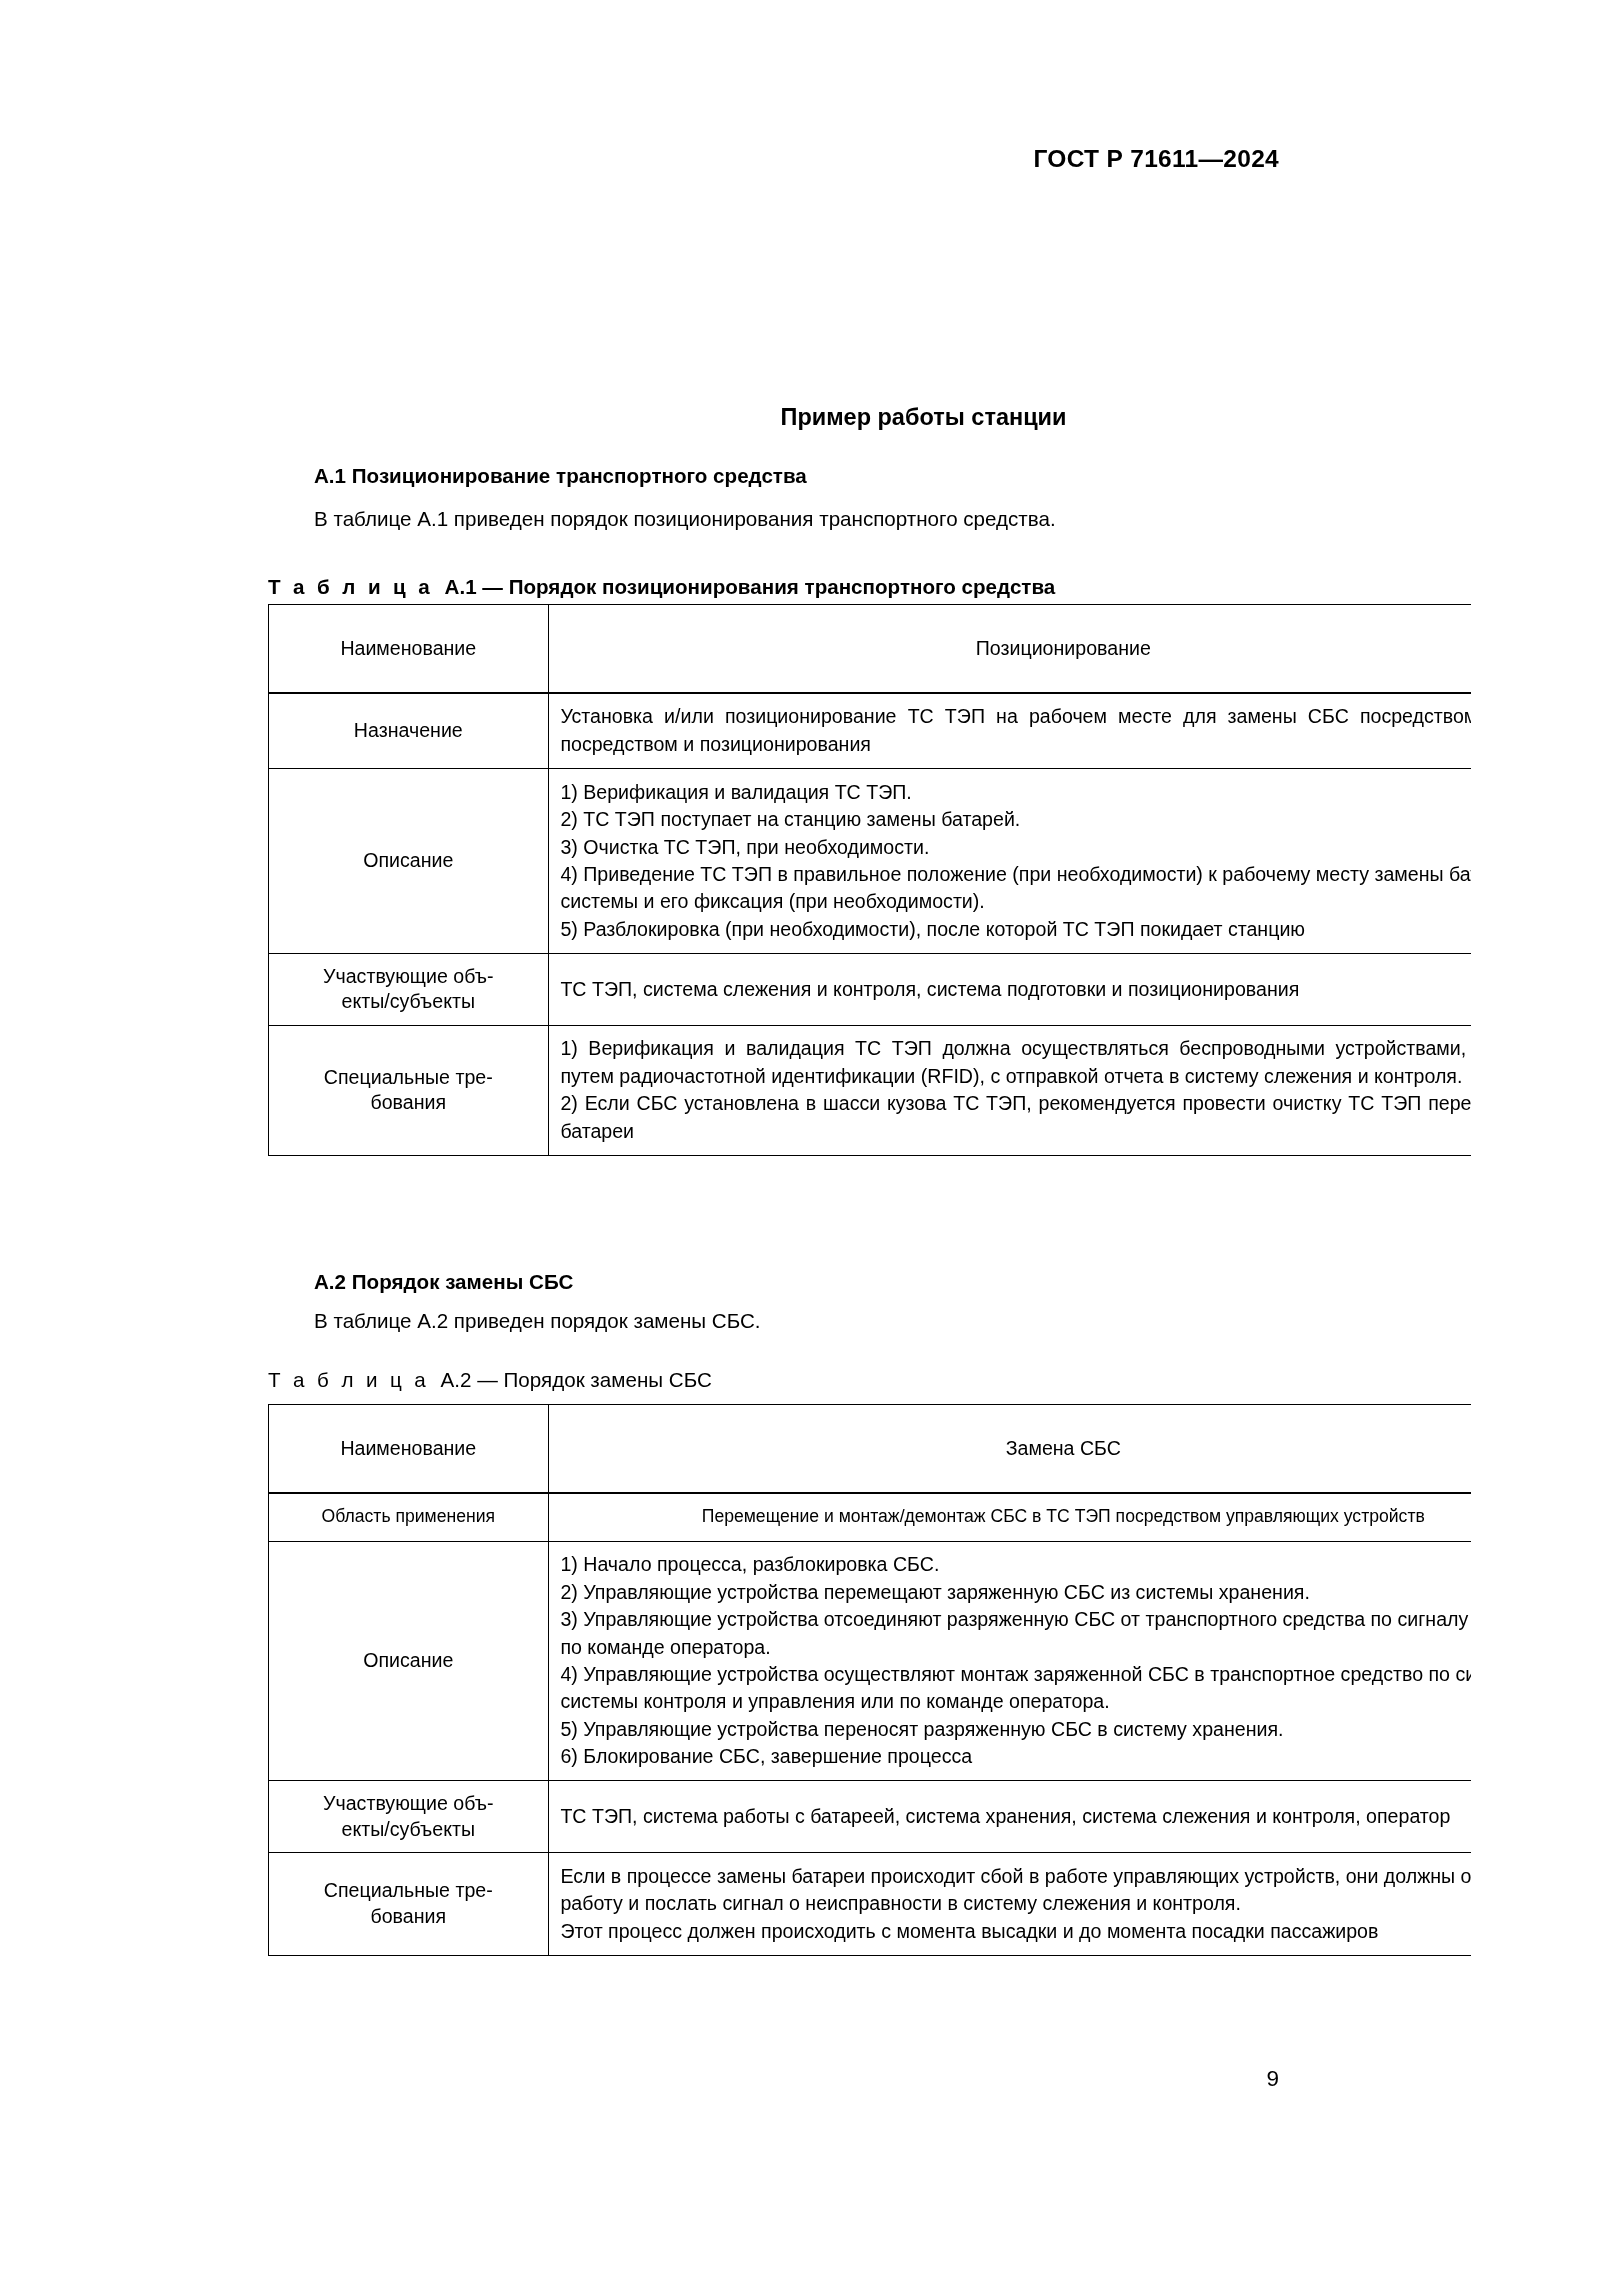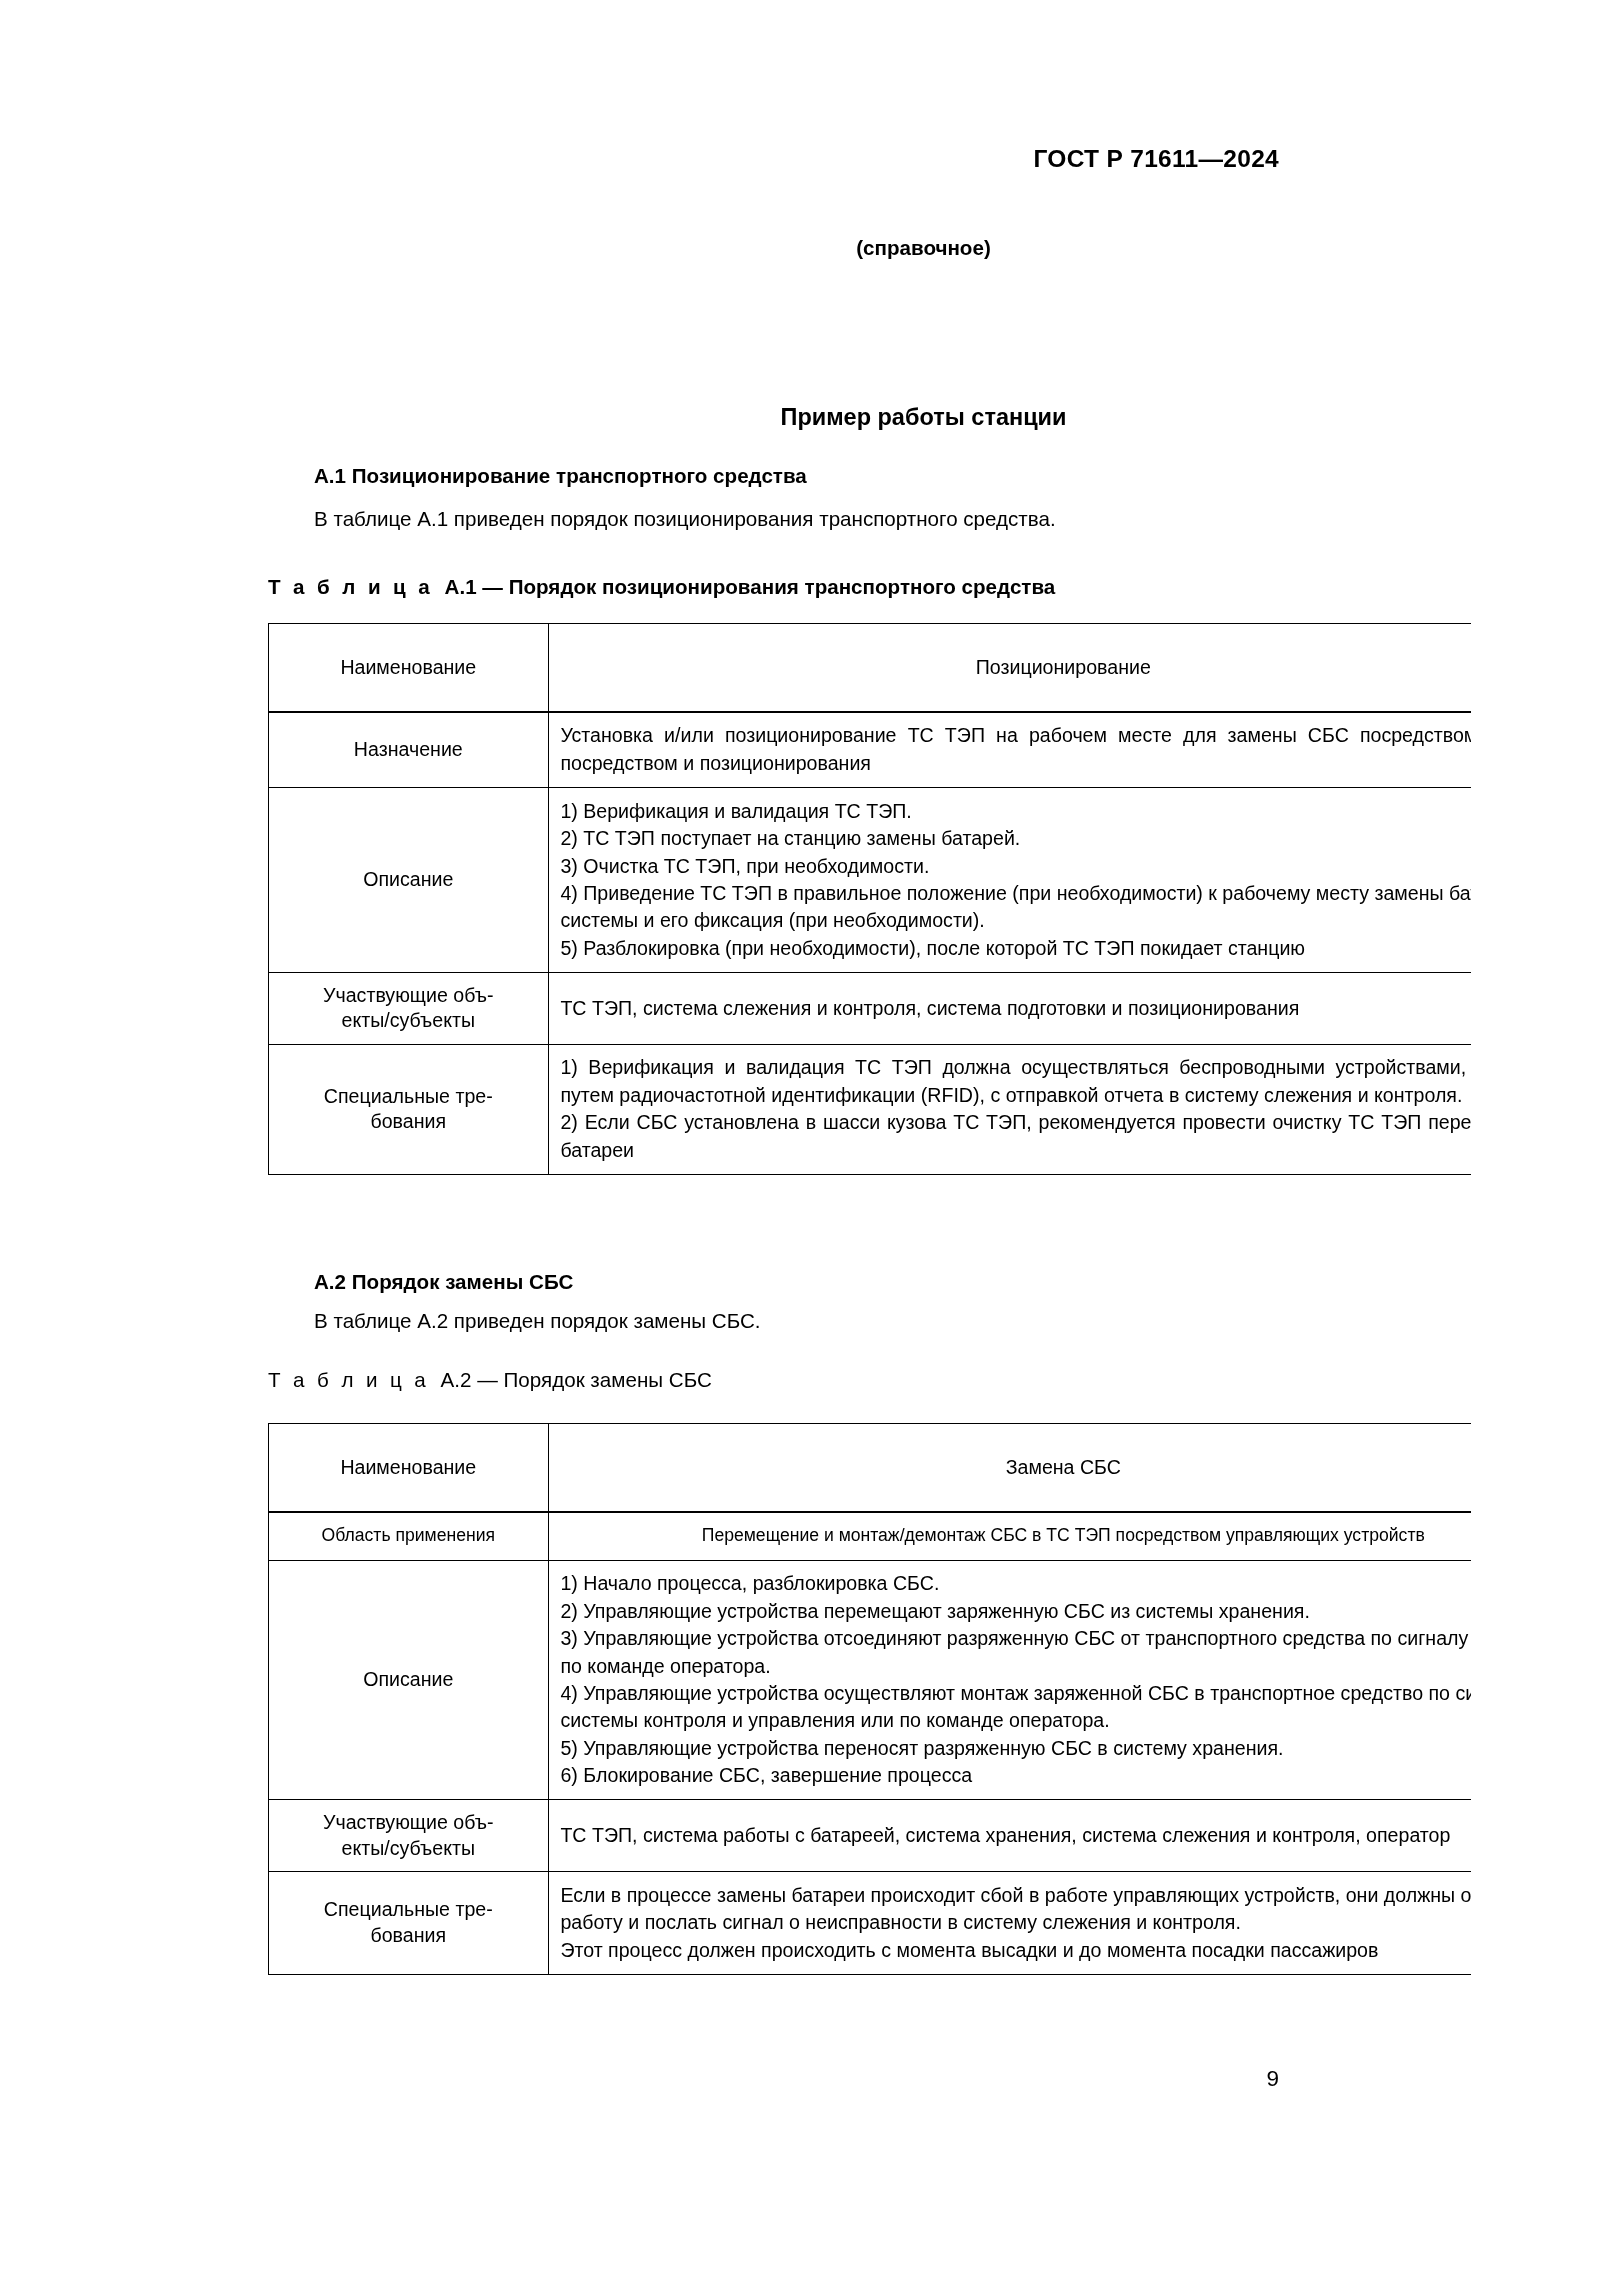--- a/index.html
+++ b/index.html
@@ -91,21 +91,20 @@
   .a2-head { position: absolute; top: 1270px; left: 0; width: 1311px; }
   .a2-para { position: absolute; top: 1309px; left: 0; width: 1311px; }
   .a2-cap  { position: absolute; top: 1368px; left: 0; width: 1311px; }
 
   
   .gost-table {
     border-collapse: collapse;
     width: 1311px;
     table-layout: fixed;
     font-size: 19.6px;
-    margin-top: 19px;
   }
   .t1 { position: absolute; top: 604px; left: 0; }
   .t2 { position: absolute; top: 1404px; left: 0; }
 
   .gost-table td {
     border: 1.5px solid #000;
     vertical-align: middle;
     padding: 9.8px 11.8px;
   }
   .gost-table .col-name { width: 255px; }
@@ -139,21 +138,20 @@
 </head>
 <body>
 
 <div class="page">
 
   <div class="doc-header">ГОСТ Р 71611—2024</div>
 
   <div class="content">
 
     <div class="appendix-block">
-      <div class="sub">(справочное)</div>
     </div>
 
     <div class="section-title">Пример работы станции</div>
 
     <div class="a1-head">
       <p class="clause-heading">А.1  Позиционирование транспортного средства</p>
     </div>
 
     <div class="a1-para">
       <p class="para">В таблице А.1 приведен порядок позиционирования транспортного средства.</p>

